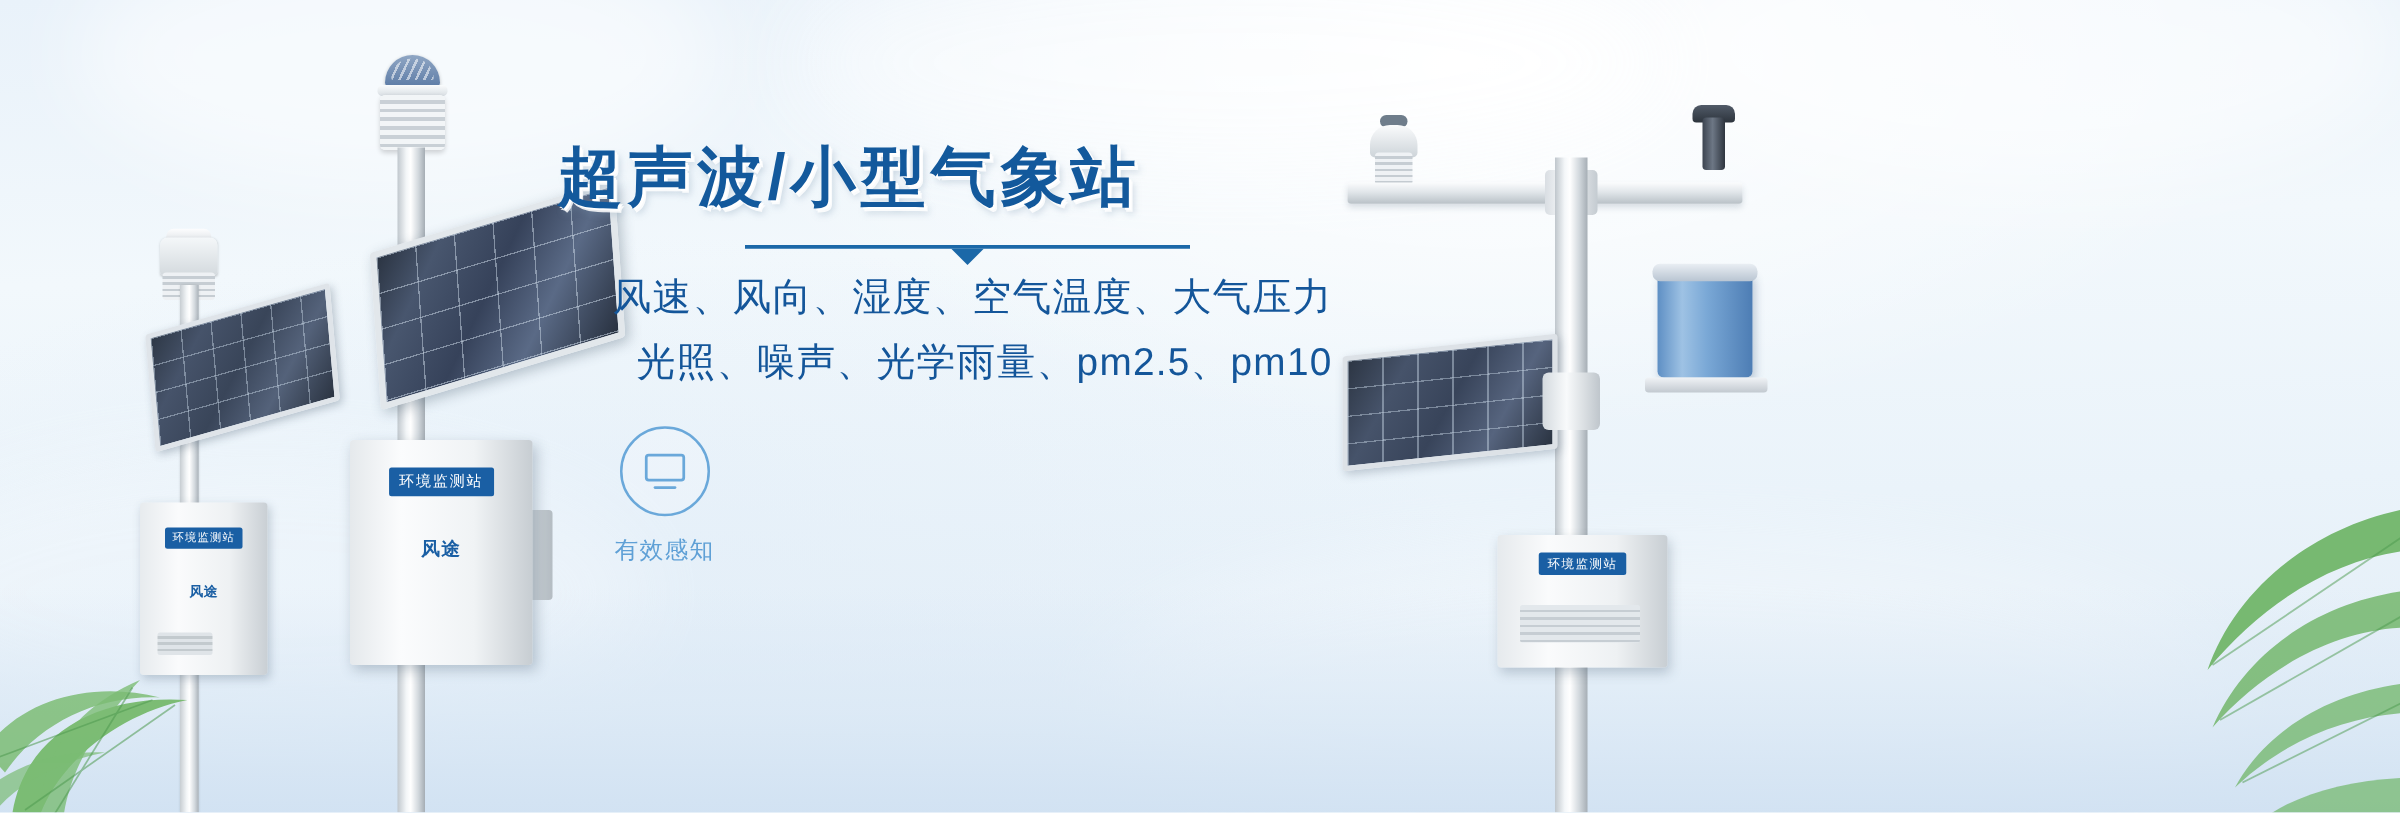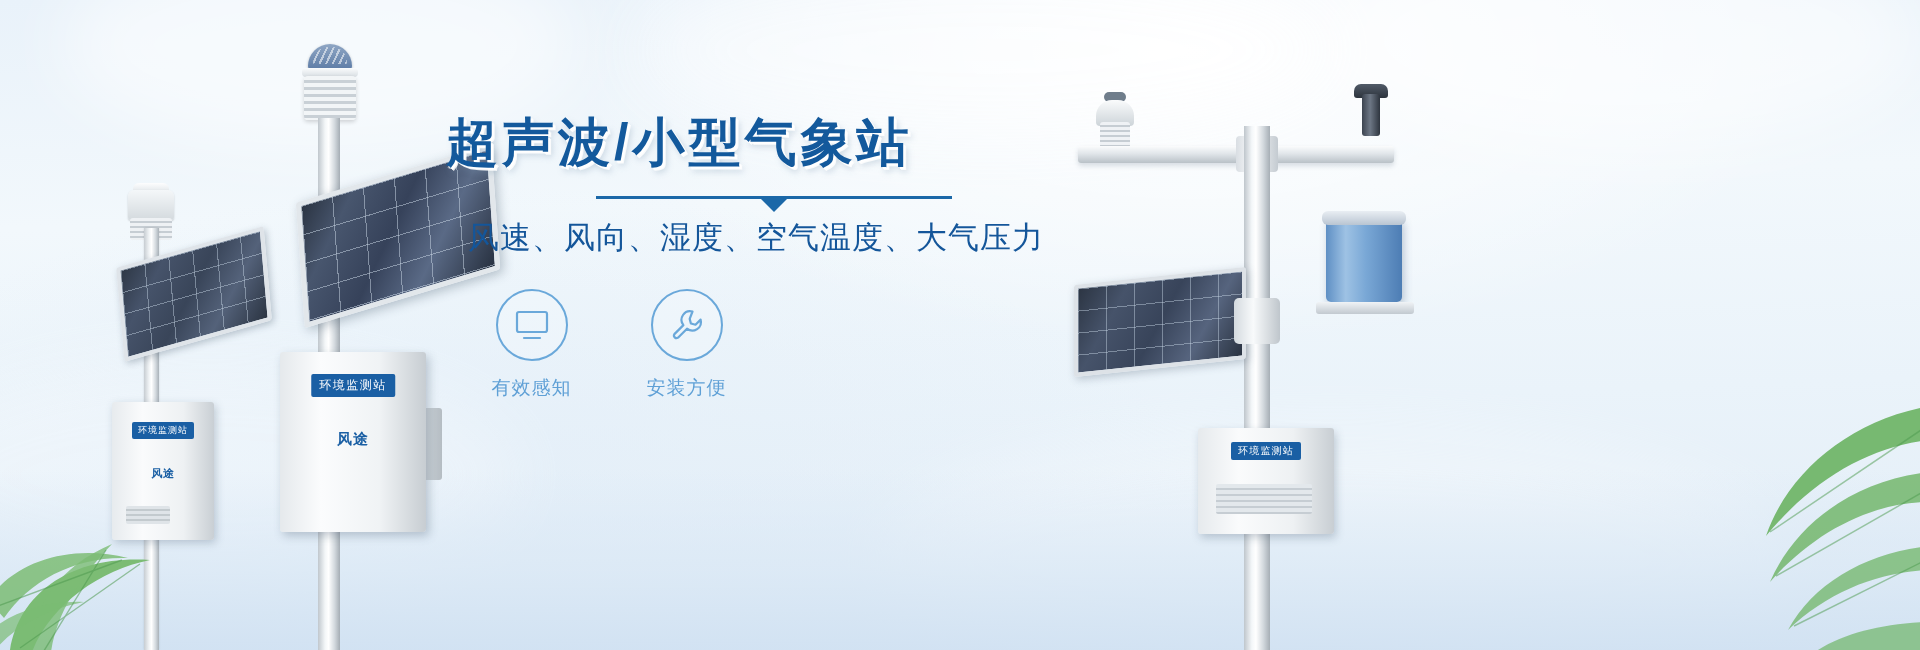--- a/index.html
+++ b/index.html
@@ -42,21 +42,21 @@
   .divider-wrap { position:relative; margin-top:24px; width:356px; margin-left:150px; }
   .divider-line { height:3px; background:#1b68a8; width:100%; }
   .divider-arrow {
     position:absolute; left:50%; top:3px; transform:translateX(-50%);
     width:0; height:0; border-left:13px solid transparent;
     border-right:13px solid transparent; border-top:13px solid #1b68a8;
   }
 
   .sub-line {
     margin-top:18px; font-size:31px; color:#14569a; letter-spacing:1px;
-    white-space:nowrap; text-align:center; line-height:1.35;
+    white-space:nowrap; text-align:right; line-height:1.35;
   }
   .sub-line.second { margin-top:10px; }
 
   
   .features { display:flex; margin-top:30px; margin-left:8px; }
   .feature { width:155px; text-align:center; }
   .f-circle {
     width:72px; height:72px; border-radius:50%;
     border:2px solid #6aa8da; margin:0 auto;
     display:flex; align-items:center; justify-content:center;
@@ -357,39 +357,32 @@
   <div class="text-block">
 
     <div class="main-title">超声波/小型气象站</div>
 
     <div class="divider-wrap">
       <div class="divider-line"></div>
       <div class="divider-arrow"></div>
     </div>
 
     <div class="sub-line">风速、风向、湿度、空气温度、大气压力</div>
+    <div class="sub-line second">光照、噪声、光学雨量、pm2.5、pm10</div>
 
     <div class="features">
 
 
 
       <div class="feature">
         <div class="f-circle">
           <svg width="38" height="32" viewBox="0 0 38 32" fill="none" stroke="#6aa8da" stroke-width="2.2" stroke-linecap="round" stroke-linejoin="round">
             <rect x="4" y="3" width="30" height="20" rx="2"></rect>
             <path d="M11,29 L27,29"></path>
           </svg>
         </div>
         <div class="f-label">有效感知</div>
       </div>
 
-      <div class="feature">
-        <div class="f-circle">
-          <svg width="38" height="38" viewBox="0 0 38 38" fill="none" stroke="#6aa8da" stroke-width="2.2" stroke-linecap="round" stroke-linejoin="round">
-            <path d="M24.5,5.5 a8.6,8.6 0 0 0 -9.1,13.6 L6.4,28.1 a2.6,2.6 0 0 0 3.6,3.6 l9,-9 a8.6,8.6 0 0 0 13.6,-9.1 l-5.1,5.1 l-4.6,-1.2 l-1.2,-4.6 Z"></path>
-          </svg>
-        </div>
-        <div class="f-label">安装方便</div>
-      </div>
 
     </div>
   </div>
 </div>
 
 </body></html>

